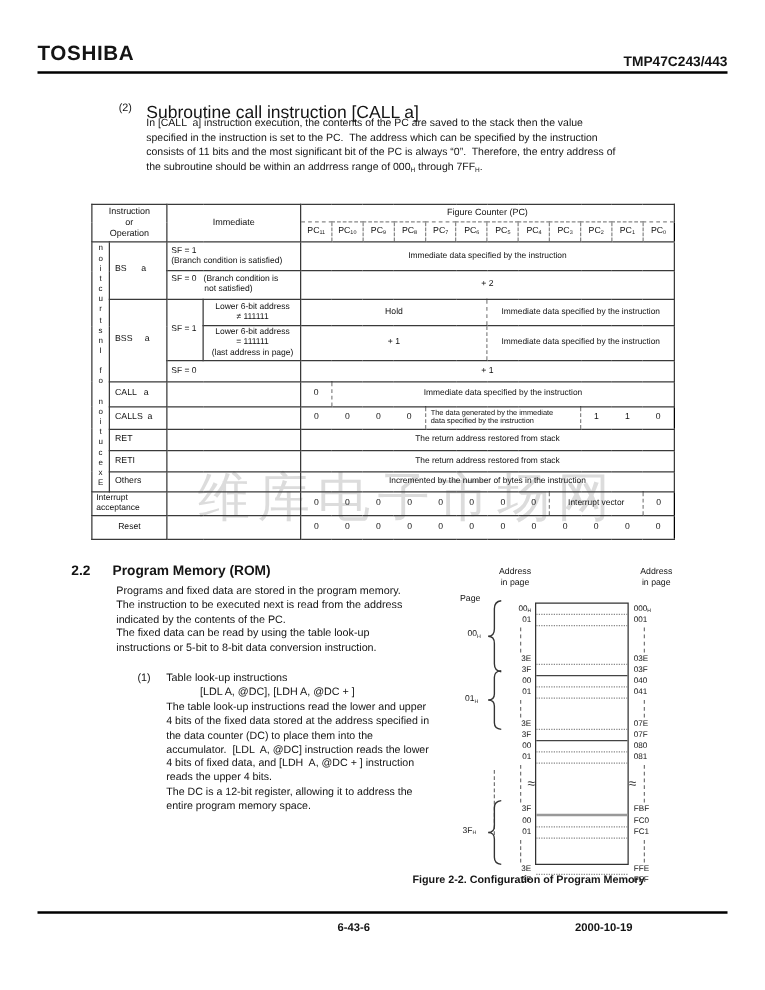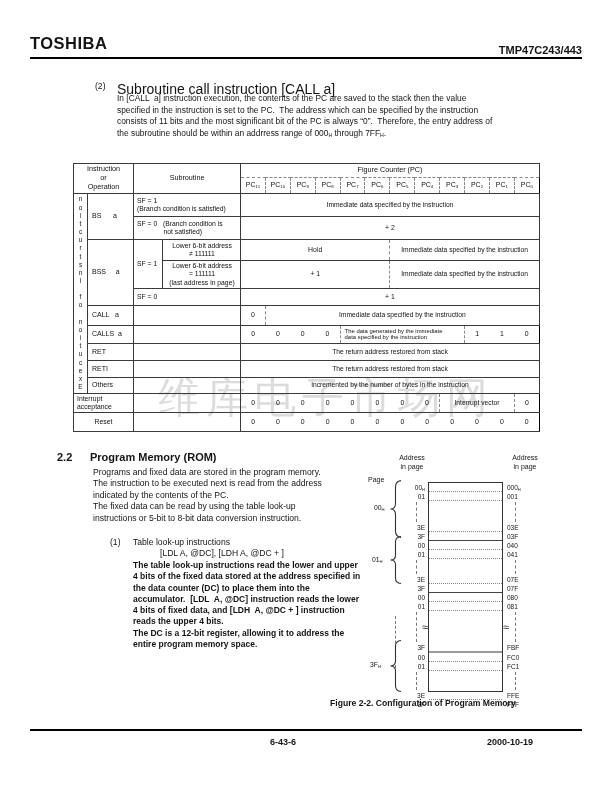--- a/index.html
+++ b/index.html
@@ -8,21 +8,21 @@
   .abs{position:absolute;}
   .pre{white-space:pre-wrap;}
   sub{font-size:62%;vertical-align:-0.25em;line-height:0;}
 
   
   .brand{left:30px;top:34px;font-size:16.5px;font-weight:bold;letter-spacing:0.5px;}
   .docid{right:30px;top:44px;font-size:11px;font-weight:bold;}
   .rule-top{left:30px;top:57px;width:552px;height:2px;background:#000;}
   .rule-bot{left:30px;top:729px;width:552px;height:1.5px;background:#000;}
   .pgnum{left:233px;top:737px;width:100px;text-align:center;font-size:9px;font-weight:bold;}
-  .pgdate{left:460px;top:737px;width:100px;text-align:center;font-size:9px;font-weight:bold;}
+  .pgdate{left:460px;top:737px;width:100px;text-align:left;font-size:9px;font-weight:bold;}
 
   
   .s2num{left:95px;top:81px;font-size:8.6px;}
   .s2head{left:117px;top:81px;font-size:14px;}
   .s2body{left:117px;top:93px;width:412px;font-size:8.4px;line-height:11.7px;}
 
   
   .tbl-title{left:73px;top:146px;width:466px;text-align:center;font-size:8.6px;font-weight:bold;}
   .tblwrap{left:73px;top:163px;z-index:1;}
   table{border-collapse:collapse;table-layout:fixed;width:466px;border:1.5px solid #000;}
@@ -49,21 +49,21 @@
   .wm{left:158px;top:370px;z-index:0;font-size:42px;letter-spacing:6px;color:#c6c6c6;
       opacity:0.6;white-space:nowrap;pointer-events:none;}
 
   
   .s22num{left:57px;top:451px;font-size:11px;font-weight:bold;}
   .s22head{left:90px;top:451px;font-size:11px;font-weight:bold;}
   .s22body{left:93px;top:467px;width:305px;font-size:8.6px;line-height:11.4px;}
   .lknum{left:110px;top:537px;font-size:8.6px;}
   .lkhead{left:133px;top:537px;font-size:8.6px;}
   .lksyn{left:160px;top:548px;font-size:8.6px;}
-  .lkbody{left:133px;top:560px;width:268px;font-size:8.5px;line-height:11.3px;font-weight:bold;}
+  .lkbody{left:133px;top:560px;width:268px;font-size:8.5px;line-height:11.3px;}
 
   
   .fig{left:368px;top:452px;width:212px;height:262px;font-size:6.5px;}
   .fhl{position:absolute;left:24px;top:2px;width:40px;text-align:center;font-size:7px;line-height:1.25;}
   .fhr{position:absolute;left:137px;top:2px;width:40px;text-align:center;font-size:7px;line-height:1.25;}
   .fpage{position:absolute;left:0px;top:24px;font-size:7px;}
   .fbox{position:absolute;left:60px;top:30px;width:75px;height:210px;border:1.2px solid #333;box-sizing:border-box;}
   .frow{position:relative;}
   .fa{border-bottom:1px dotted #888;}
   .fa.solid{border-bottom:1px solid #444;}
@@ -102,21 +102,21 @@
     <colgroup>
       <col style="width:14px">
           <col style="width:46px">
           <col style="width:29px">
           <col style="width:78px">
       <col span="12" style="width:24.9px">
     </colgroup>
     <tbody>
           <tr style="height:14px">
       <td colspan="2" rowspan="2" class="hdr">Instruction<br>or<br>Operation</td>
-      <td colspan="2" rowspan="2" class="hdr">Subroutine</td>
+      <td colspan="2" rowspan="2" class="hdr">Immediate</td>
       <td colspan="12" class="hdr db">Figure Counter  (PC)</td>
     </tr>
     <tr style="height:16px">
       <td class="pclab">PC<sub>11</sub></td>
       <td class="pclab">PC<sub>10</sub></td>
       <td class="pclab">PC<sub>9</sub></td>
       <td class="pclab">PC<sub>8</sub></td>
       <td class="pclab">PC<sub>7</sub></td>
       <td class="pclab">PC<sub>6</sub></td>
       <td class="pclab">PC<sub>5</sub></td>

